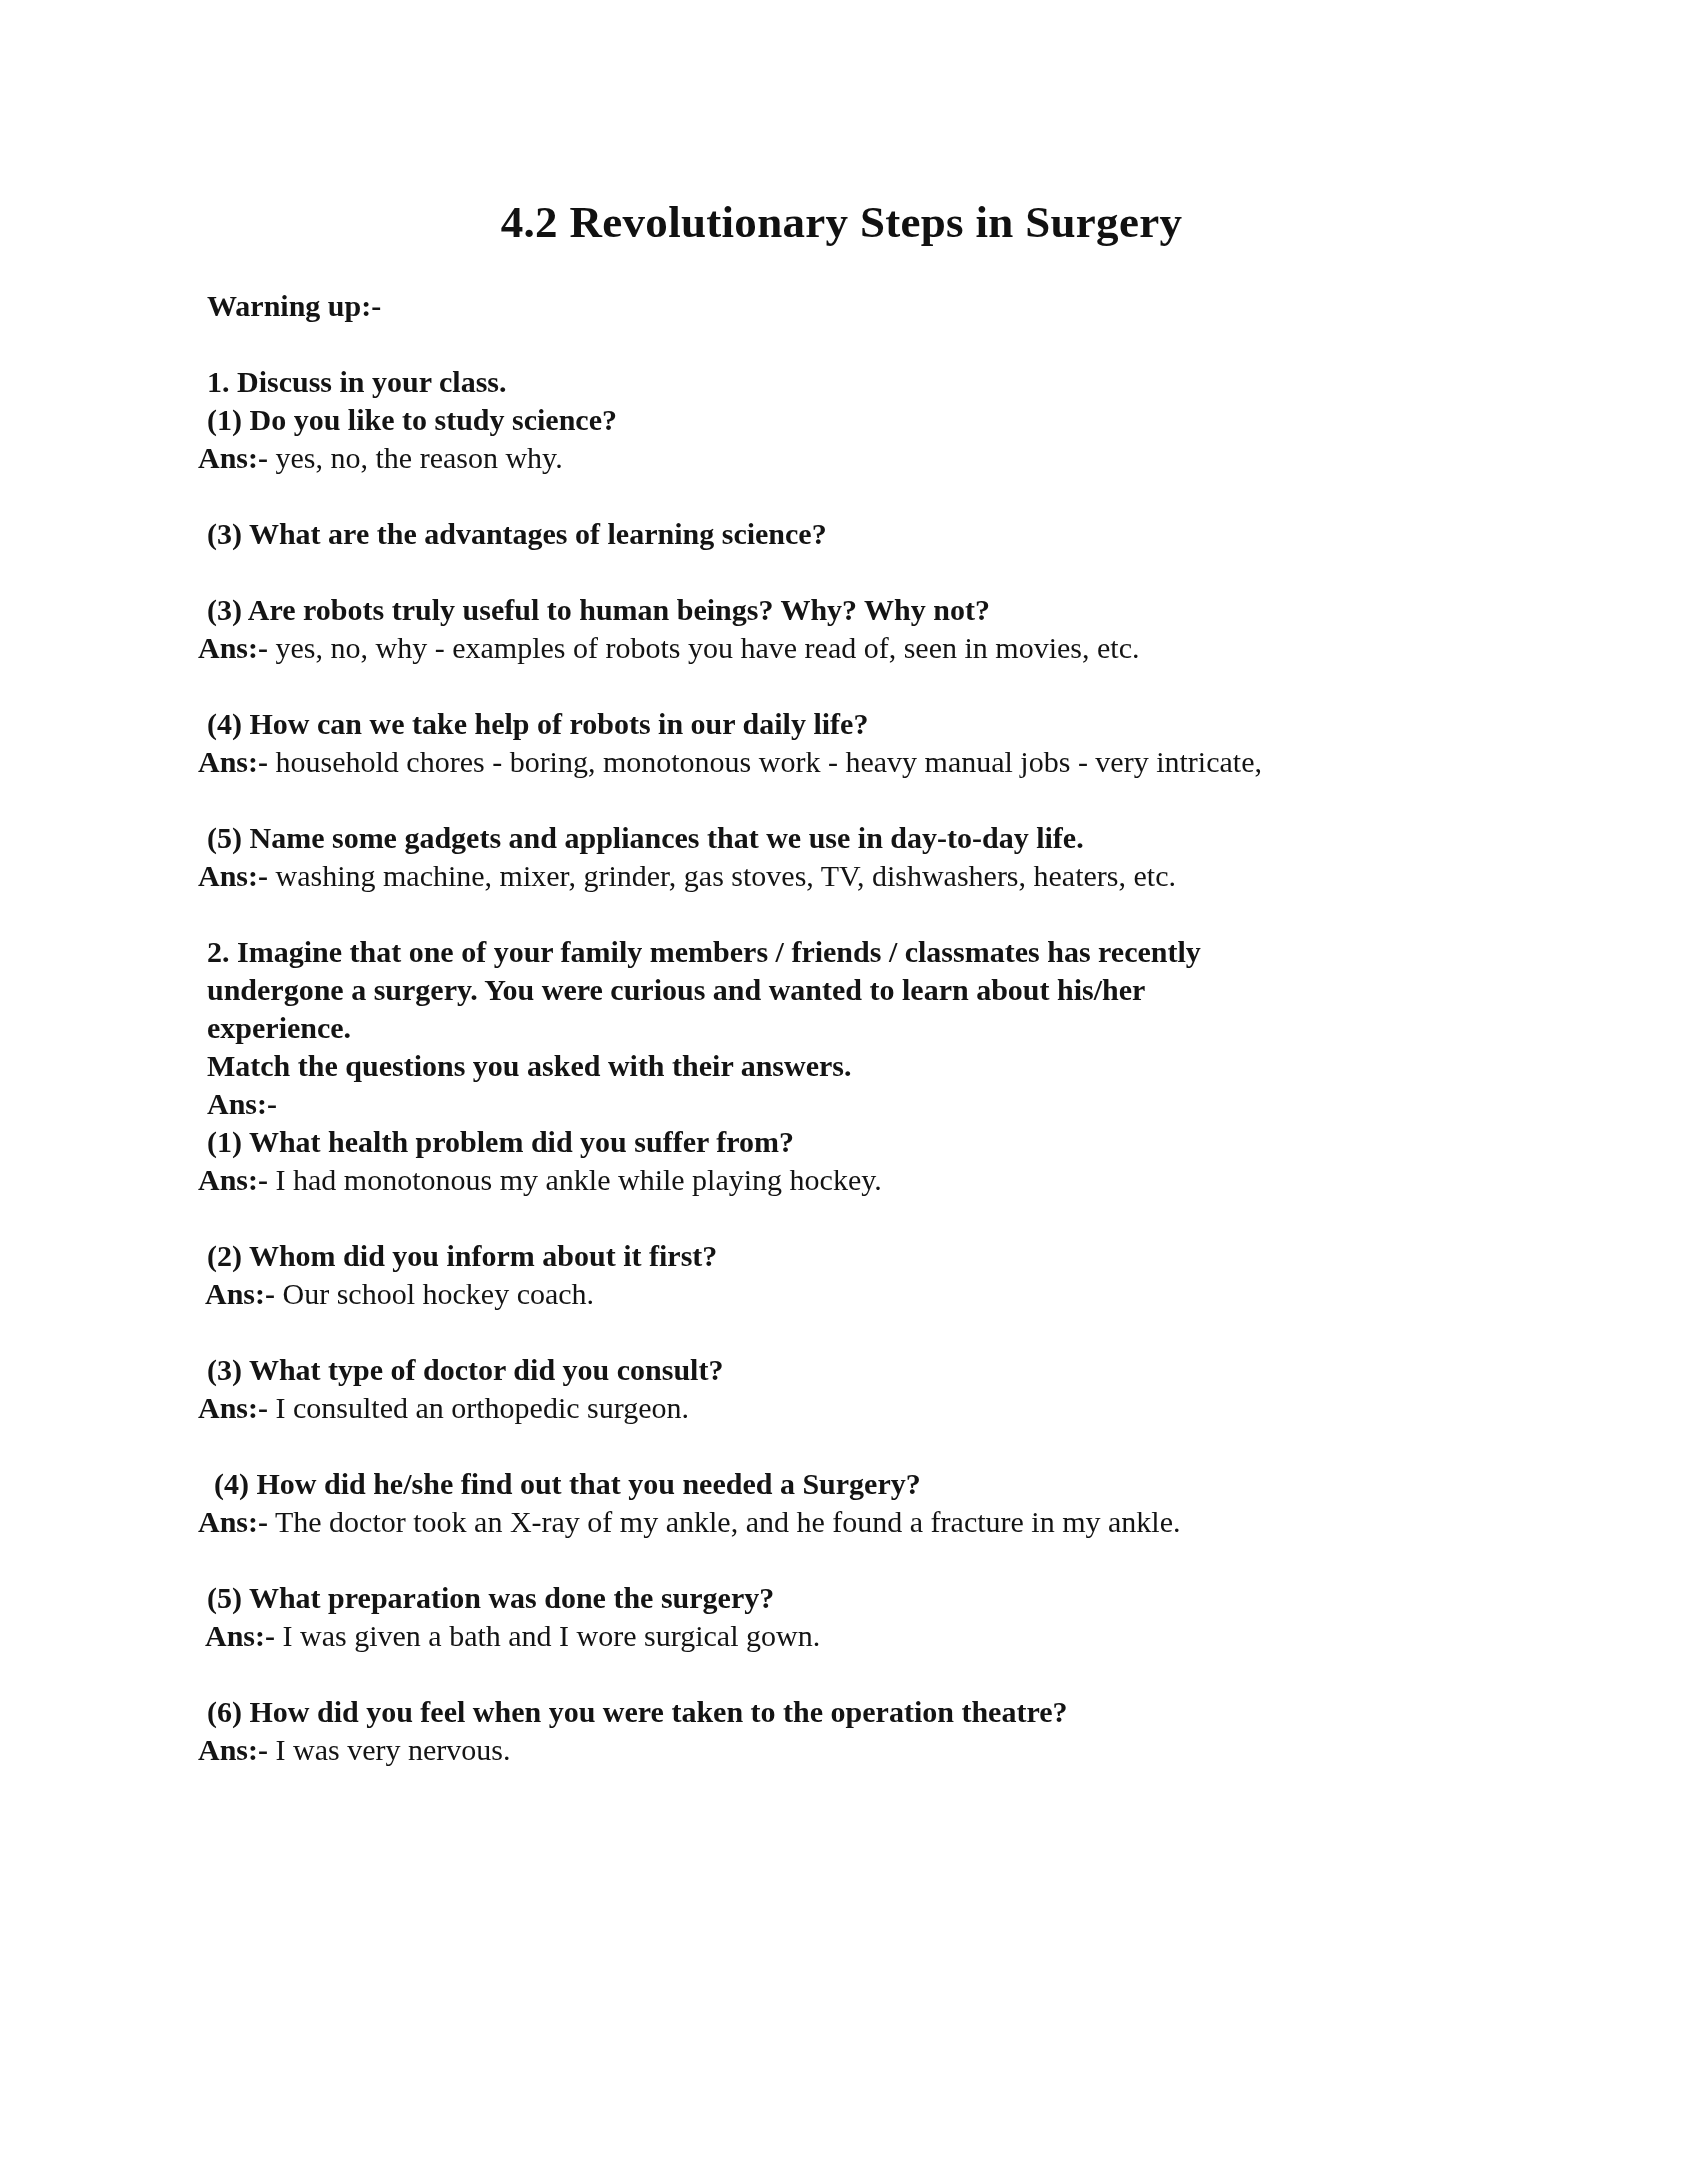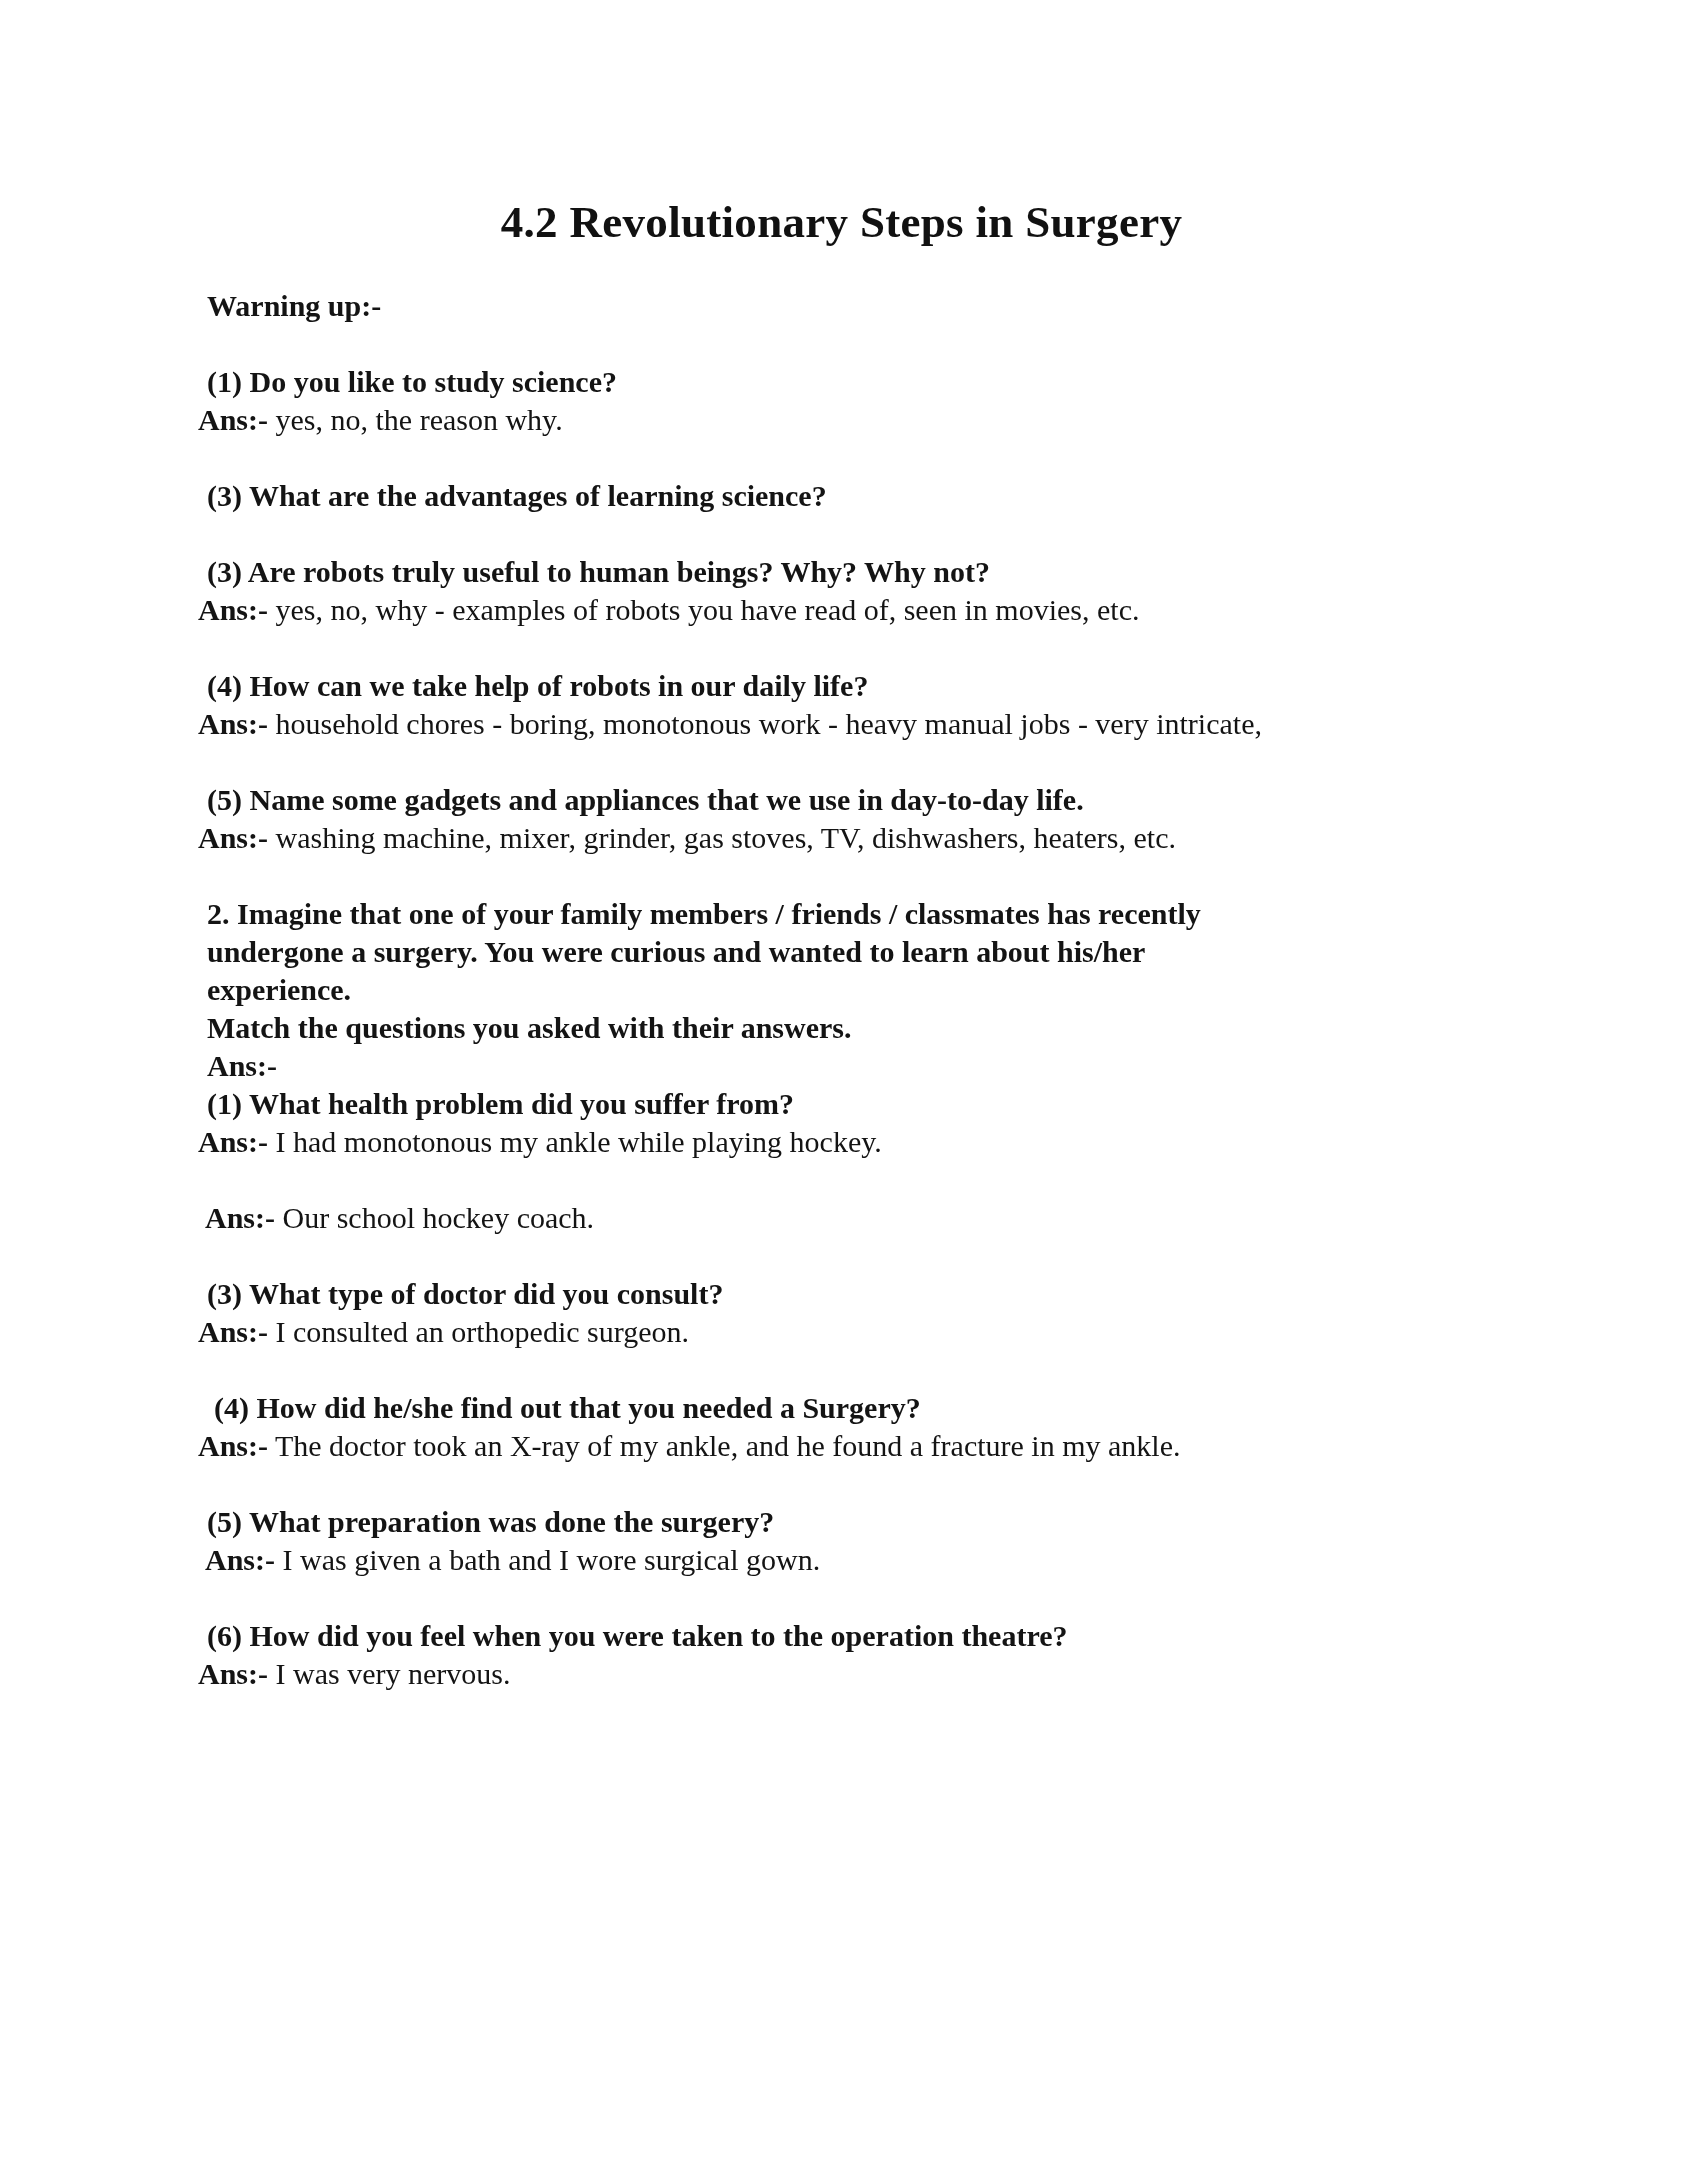--- a/index.html
+++ b/index.html
@@ -28,20 +28,21 @@
 </head>
 <body>
 
 <div class="page">
   <div class="title">4.2 Revolutionary Steps in Surgery</div>
 
   <div class="content">
     <div class="line b">Warning up:-</div>
     <div class="gap"></div>
 
+    <div class="line b">1. Discuss in your class.</div>
 
     <div class="line b">(1) Do you like to study science?</div>
     <div class="line"><span class="ans-label">Ans:-</span><span> yes, no, the reason why.</span></div>
     <div class="gap"></div>
 
     <div class="line b">(3) What are the advantages of learning science?</div>
     <div class="gap"></div>
 
     <div class="line b">(3) Are robots truly useful to human beings? Why? Why not?</div>
     <div class="line"><span class="ans-label">Ans:-</span><span> yes, no, why - examples of robots you have read of, seen in movies, etc.</span></div>
@@ -58,20 +59,21 @@
     <div class="line b">2. Imagine that one of your family members / friends / classmates has recently</div>
     <div class="line b">undergone a surgery. You were curious and wanted to learn about his/her</div>
     <div class="line b">experience.</div>
     <div class="line b">Match the questions you asked with their answers.</div>
     <div class="line b">Ans:-</div>
 
     <div class="line b">(1) What health problem did you suffer from?</div>
     <div class="line"><span class="ans-label">Ans:-</span><span> I had monotonous my ankle while playing hockey.</span></div>
     <div class="gap"></div>
 
+    <div class="line b">(2) Whom did you inform about it first?</div>
     <div class="line ind"><span class="ans-label">Ans:-</span><span> Our school hockey coach.</span></div>
     <div class="gap"></div>
 
     <div class="line b">(3) What type of doctor did you consult?</div>
     <div class="line"><span class="ans-label">Ans:-</span><span> I consulted an orthopedic surgeon.</span></div>
     <div class="gap"></div>
 
     <div class="line b ind">(4) How did he/she find out that you needed a Surgery?</div>
     <div class="line"><span class="ans-label">Ans:-</span><span> The doctor took an X-ray of my ankle, and he found a fracture in my ankle.</span></div>
     <div class="gap"></div>

